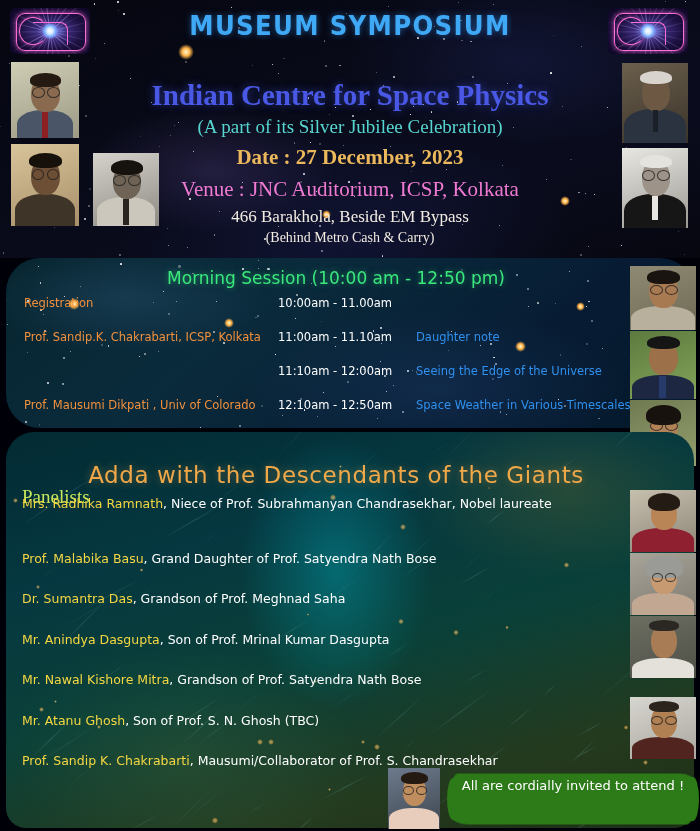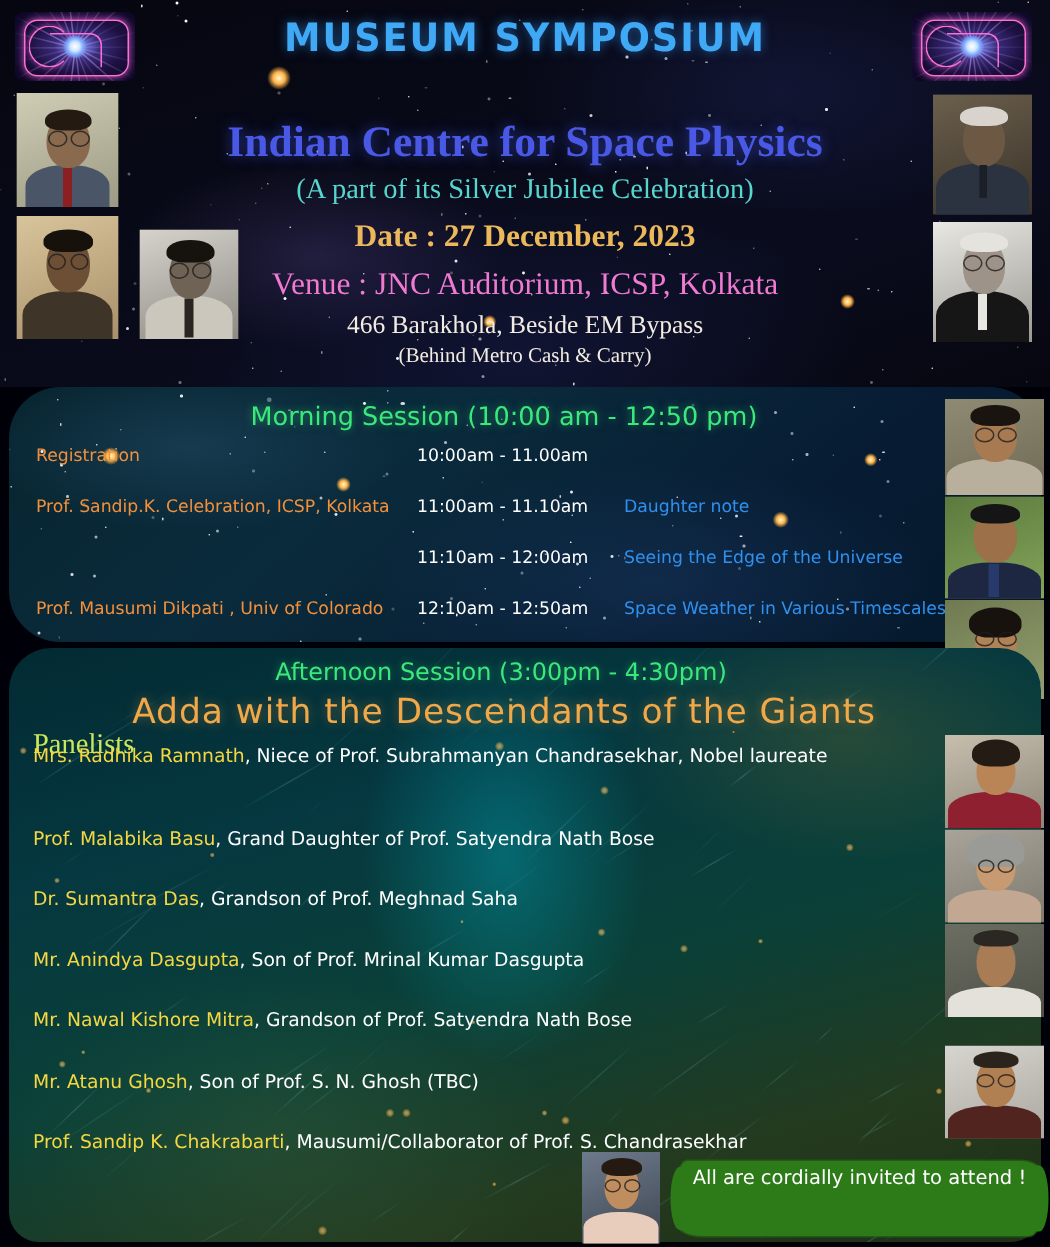--- a/index.html
+++ b/index.html
@@ -584,21 +584,21 @@
         <div class="glow-star" style="left:570px;top:44px;width:9px;height:9px;"></div>
       </div>
     <div class="m-title">Morning Session (10:00 am - 12:50 pm)</div>
     <div id="morning-rows">
         <div class="m-row" style="top: 38px; left: 0px; width: 688px;">
           <span class="m-who">Registration</span>
           <span class="m-time">10:00am - 11.00am</span>
           <span class="m-topic"></span>
         </div>
         <div class="m-row" style="top: 72px; left: 0px; width: 688px;">
-          <span class="m-who">Prof. Sandip.K. Celebration, ICSP, Kolkata</span>
+          <span class="m-who">Prof. Sandip.K. Chakrabarti, ICSP, Kolkata</span>
           <span class="m-time">11:00am - 11.10am</span>
           <span class="m-topic">Daughter note</span>
         </div>
         <div class="m-row" style="top: 106px; left: 0px; width: 688px;">
           <span class="m-time">11:10am - 12:00am</span>
           <span class="m-topic">Seeing the Edge of the Universe</span>
         </div>
         <div class="m-row" style="top: 140px; left: 0px; width: 688px;">
           <span class="m-who">Prof. Mausumi Dikpati , Univ of Colorado</span>
           <span class="m-time">12:10am - 12:50am</span>
@@ -723,21 +723,20 @@
         <div class="glow-star" style="left:133.7px;top:136.1px;width:3.6px;height:3.6px;"></div>
         <div class="glow-star" style="left:617.6px;top:293.3px;width:4.8px;height:4.8px;"></div>
         <div class="glow-star" style="left:29.7px;top:152.6px;width:4.6px;height:4.6px;"></div>
         <div class="glow-star" style="left:32.7px;top:275.1px;width:5.2px;height:5.2px;"></div>
         <div class="glow-star" style="left:225.2px;top:33.6px;width:3.5px;height:3.5px;"></div>
         <div class="glow-star" style="left:205.9px;top:385.1px;width:6.6px;height:6.6px;"></div>
         <div class="glow-star" style="left:261.5px;top:306.8px;width:6.7px;height:6.7px;"></div>
         <div class="glow-star" style="left:678.5px;top:359.5px;width:5.8px;height:5.8px;"></div>
         <div class="glow-star" style="left:367.8px;top:312.4px;width:5.9px;height:5.9px;"></div>
       </div>
-    <div class="a-title">Afternoon Session (3:00pm - 4:30pm)</div>
     <div class="a-adda">Adda with the Descendants of the Giants</div>
     <div class="a-panelists">Panelists</div>
     <div id="panelist-rows">
         <div class="p-row" style="top: 64px;"><span class="p-name">Mrs. Radhika Ramnath</span><span>, Niece of Prof. Subrahmanyan Chandrasekhar, Nobel laureate</span></div>
         <div class="p-row" style="top: 118.5px;"><span class="p-name">Prof. Malabika Basu</span><span>, Grand Daughter of Prof. Satyendra Nath  Bose</span></div>
         <div class="p-row" style="top: 159px;"><span class="p-name">Dr. Sumantra Das</span><span>, Grandson of Prof. Meghnad Saha</span></div>
         <div class="p-row" style="top: 199.5px;"><span class="p-name">Mr. Anindya Dasgupta</span><span>, Son of Prof. Mrinal Kumar Dasgupta</span></div>
         <div class="p-row" style="top: 240px;"><span class="p-name">Mr. Nawal Kishore Mitra</span><span>, Grandson of Prof.  Satyendra Nath Bose</span></div>
         <div class="p-row" style="top: 280.5px;"><span class="p-name">Mr. Atanu Ghosh</span><span>, Son of Prof. S. N. Ghosh  (TBC)</span></div>
         <div class="p-row" style="top: 321px;"><span class="p-name">Prof. Sandip K. Chakrabarti</span><span>, Mausumi/Collaborator of  Prof. S. Chandrasekhar</span></div>

